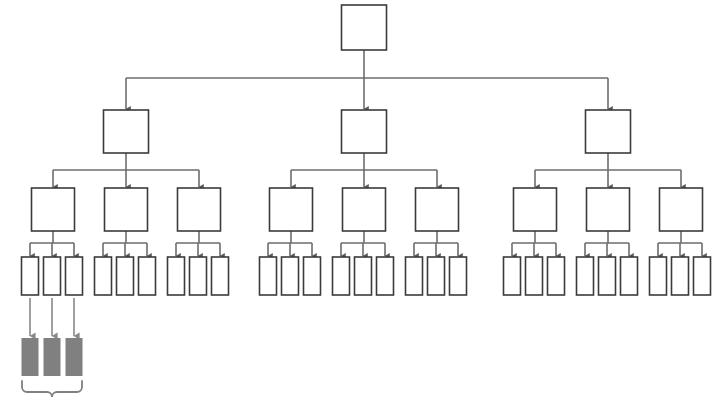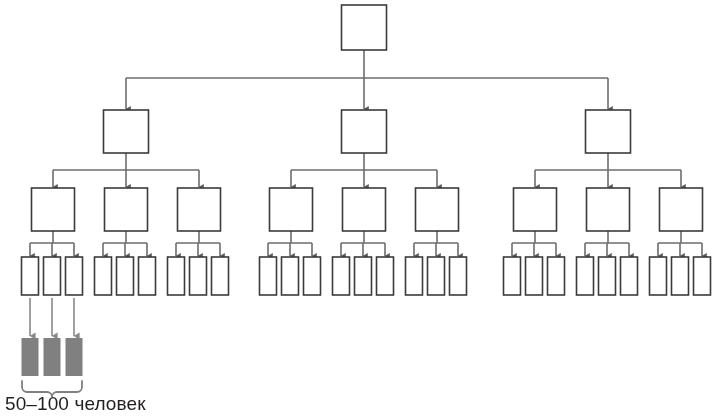--- a/index.html
+++ b/index.html
@@ -140,14 +140,13 @@
         <line x1="30" y1="298" x2="30" y2="336" stroke="#808080" stroke-width="1.5" marker-end="url(#ahg)"></line>
         <line x1="52" y1="298" x2="52" y2="336" stroke="#808080" stroke-width="1.5" marker-end="url(#ahg)"></line>
         <line x1="74" y1="298" x2="74" y2="336" stroke="#808080" stroke-width="1.5" marker-end="url(#ahg)"></line>
         <rect x="21.5" y="338" width="17" height="38" fill="#808080"></rect>
         <rect x="43.5" y="338" width="17" height="38" fill="#808080"></rect>
         <rect x="65.5" y="338" width="17" height="38" fill="#808080"></rect>
         <path d="M22,381 v6 a5,5 0 0 0 5,5 H47 a5,5 0 0 1 5,5 a5,5 0 0 1 5,-5 H77 a5,5 0 0 0 5,-5 V381" fill="none" stroke="#808080" stroke-width="1.8" stroke-linecap="round"></path>
       </g>
   </svg>
 
-  <div class="cap">50–100 человек</div>
 </div>
 
 </body></html>

